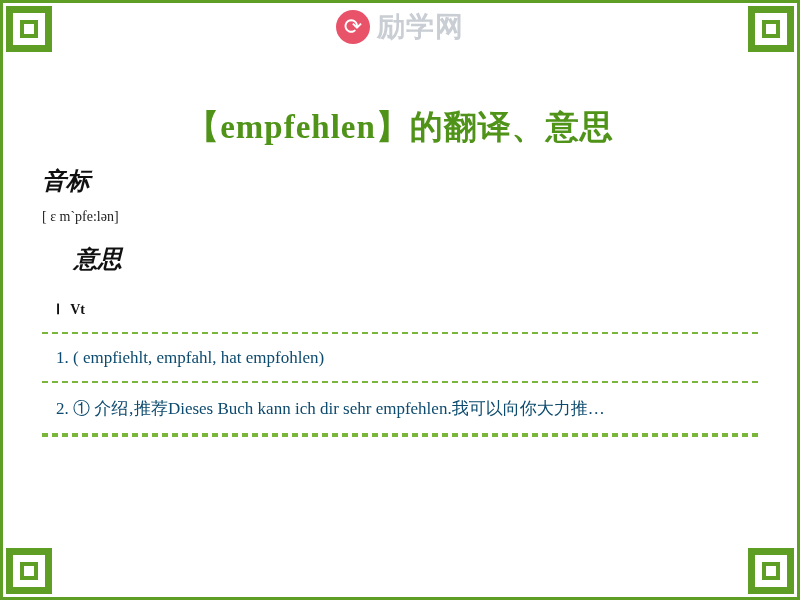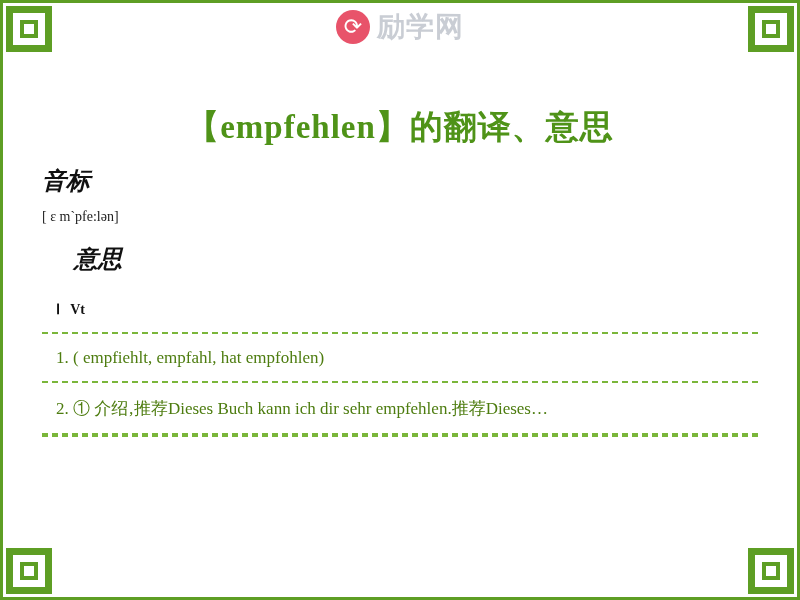--- a/index.html
+++ b/index.html
@@ -138,21 +138,21 @@
     margin-top: 14px;
   }
   .dashed-rule {
     border: 0;
     border-top: 2px dashed #7ab63a;
     margin: 0;
     height: 0;
   }
   .entry {
     font-size: 17px;
-    color: #4d7c0f;
+    color: #0c4a6e;
     font-family: "Liberation Serif", serif;
     padding: 14px 6px 13px 14px;
     white-space: nowrap;
     overflow: hidden;
     text-overflow: ellipsis;
   }
 </style>
 </head>
 <body>
 
@@ -196,19 +196,19 @@
 
   <div class="entries">
     <hr class="dashed-rule">
     <div class="entry">
       <span>1.</span>
       <span>( empfiehlt, empfahl, hat empfohlen)</span>
     </div>
     <hr class="dashed-rule">
     <div class="entry">
       <span>2.</span>
-      <span>① 介绍‚推荐Dieses Buch kann ich dir sehr empfehlen.推荐Dieses…</span>
+      <span>① 介绍‚推荐Dieses Buch kann ich dir sehr empfehlen.我可以向你大力推…</span>
     </div>
     <hr class="dashed-rule">
     <hr class="dashed-rule">
   </div>
 
 </div>
 
 </body></html>

